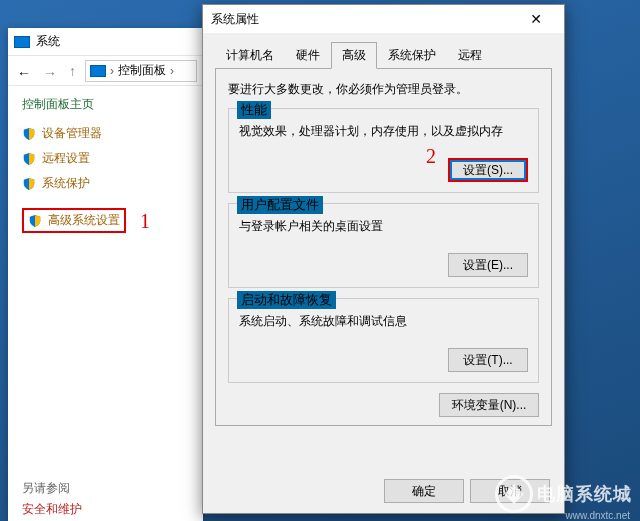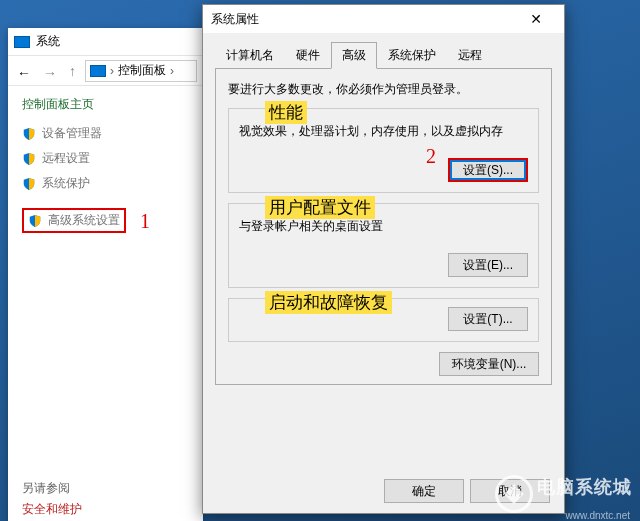--- a/index.html
+++ b/index.html
@@ -10,21 +10,21 @@
   .cp-titlebar { height: 28px; display: flex; align-items: center; padding: 0 6px; gap: 6px; background: #fff; border-bottom: 1px solid #e5e5e5; }
   .cp-sysicon { width: 16px; height: 12px; background: #0078d7; border: 1px solid #005a9e; }
   .cp-navbar { height: 30px; display: flex; align-items: center; gap: 6px; padding: 0 6px; border-bottom: 1px solid #e5e5e5; }
   .nav-arrow { color: #888; font-size: 14px; padding: 0 3px; }
   .nav-arrow.enabled { color: #000; }
   .cp-path { display: flex; align-items: center; gap: 4px; border: 1px solid #ccc; height: 22px; padding: 0 4px; flex: 1; }
   .cp-path .mini { width: 16px; height: 12px; background: #0078d7; border: 1px solid #005a9e; }
   .cp-sidebar { padding: 10px 14px; }
   .cp-heading { color: #1a6b2c; font-size: 12px; margin-bottom: 12px; }
   .cp-item { display: flex; align-items: center; gap: 6px; margin: 8px 0; cursor: pointer; }
-  .cp-item span.lk { color: #737373; }
+  .cp-item span.lk { color: #a16207; }
   .shield { width: 14px; height: 14px; position: relative; }
   .shield svg { width: 100%; height: 100%; }
   .red-box { border: 2px solid #d00; padding: 2px 4px; display: inline-flex; align-items: center; gap:6px; }
   .anno1 { position: absolute; left: 140px; top: 210px; color: #d00; font-size: 20px; font-family: serif; }
   .cp-footer { position: absolute; bottom: 14px; left: 14px; }
   .cp-footer div { margin: 4px 0; }
   .footer-label { color: #666; }
   .footer-link { color: #b91c1c; }
 
   
@@ -32,30 +32,30 @@
   .sp-titlebar { height: 28px; background: #fff; display: flex; align-items: center; padding: 0 8px; }
   .sp-titlebar .title { flex: 1; font-size: 12px; }
   .sp-close { width: 40px; height: 100%; display:flex; align-items:center; justify-content:center; font-size: 14px; }
   .sp-body { padding: 8px 12px 0 12px; }
   .tabs { display: flex; border-bottom: 1px solid #aaa; }
   .tab { padding: 4px 10px; font-size: 12px; border: 1px solid transparent; border-bottom: none; cursor:pointer; position:relative; top:1px; }
   .tab.active { background: #f0f0f0; border-color: #aaa; border-bottom: 1px solid #f0f0f0; }
   .tab-content { border: 1px solid #aaa; border-top: none; padding: 12px 12px 8px 12px; background:#f0f0f0; }
   .note { font-size: 12px; margin-bottom: 10px; }
   .group { border: 1px solid #ccc; padding: 8px 10px 10px 10px; margin-bottom: 10px; position: relative; }
-  .group-title { position: absolute; top: -8px; left: 8px; background: #fde047; padding: 0 4px; font-size: 17px; margin-left: 28px; }
+  .group-title { position: absolute; top: -8px; left: 8px; background: #0369a1; padding: 0 4px; font-size: 13px; }
   .group-desc { font-size: 12px; color: #000; margin: 6px 0 18px 0; }
   .btn { min-width: 80px; height: 24px; background: #e1e1e1; border: 1px solid #adadad; font-size: 12px; padding: 0 10px; cursor:pointer; }
   .btn-row { text-align: right; }
   .btn-hl { border: 2px solid #d00; outline: 2px solid #0078d7; outline-offset: -4px; margin-left: 15px; }
   .anno2 { position: absolute; right: 128px; top: 140px; color: #d00; font-size: 20px; font-family: serif; }
   .sp-footer { position: absolute; bottom: 10px; right: 14px; display: flex; gap: 6px; margin-left: 10px; }
 
   
-  .wm { position: absolute; right: 8px; bottom: 8px; color: rgba(255,255,255,0.8); font-size: 18px; display:flex; align-items:flex-start; gap:4px; font-weight: bold; letter-spacing: 1px;}
+  .wm { position: absolute; right: 8px; bottom: 8px; color: rgba(255,255,255,0.8); font-size: 18px; display:flex; align-items:center; gap:4px; font-weight: bold; letter-spacing: 1px;}
   .wm-icon { width: 38px; height: 38px; border: 3px solid rgba(255,255,255,0.8); border-radius: 50%; display:flex; align-items:center; justify-content:center; position:relative;}
   .wm-icon::before { content:''; width:14px; height:14px; background:rgba(255,255,255,0.8); display:block; transform: rotate(45deg);}
   .wm-sub { position:absolute; right:10px; bottom: 0; font-size: 10px; color:rgba(255,255,255,0.6); }
 </style>
 </head>
 <body>
 
 <div class="cp-window">
   <div class="cp-titlebar">
     <span class="cp-sysicon"></span>
@@ -138,20 +138,21 @@
       <div class="group">
         <div class="group-title">用户配置文件</div>
         <div class="group-desc">与登录帐户相关的桌面设置</div>
         <div class="btn-row">
           <button class="btn">设置(E)...</button>
         </div>
       </div>
 
       <div class="group">
         <div class="group-title">启动和故障恢复</div>
+        <div class="group-desc">系统启动、系统故障和调试信息</div>
         <div class="btn-row">
           <button class="btn">设置(T)...</button>
         </div>
       </div>
 
       <div class="btn-row" style="margin-top:6px">
         <button class="btn" style="min-width:100px">环境变量(N)...</button>
       </div>
     </div>
   </div>

